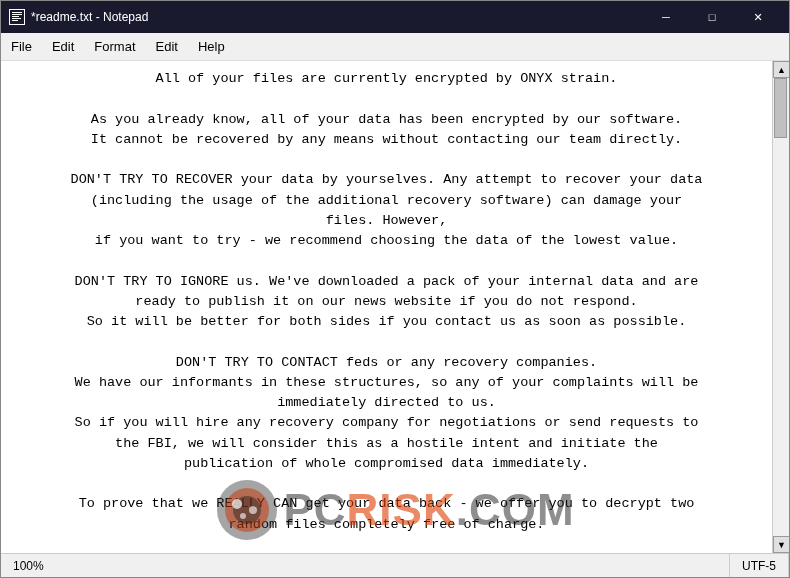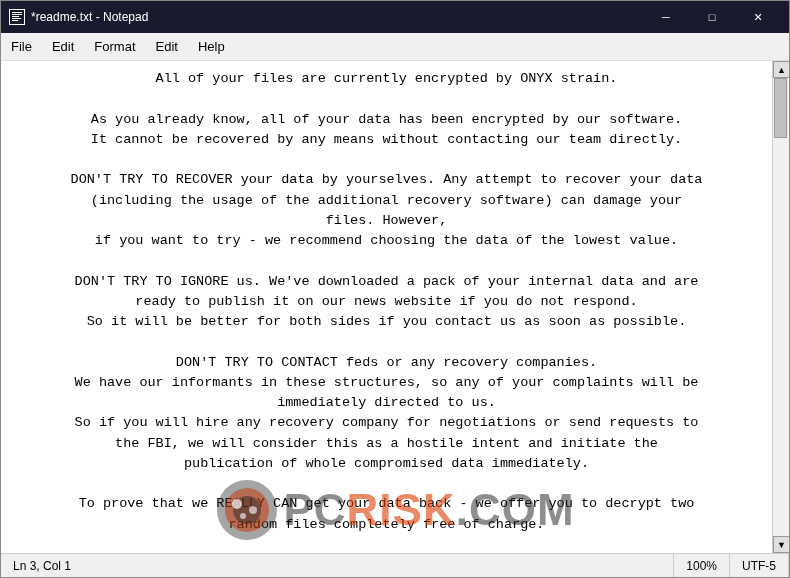--- a/index.html
+++ b/index.html
@@ -263,21 +263,20 @@
     <div class="scrollbar">
       <div class="scrollbar-btn">▲</div>
       <div class="scrollbar-track">
         <div class="scrollbar-thumb"></div>
       </div>
       <div class="scrollbar-btn">▼</div>
     </div>
   </div>
 
   <div class="status-bar">
-    <div class="status-segment">Ln 3, Col 1</div>
     <div class="status-segment">100%</div>
     <div class="status-segment">UTF-5</div>
   </div>
 </div>
 
 <div class="watermark">
   <svg class="watermark-icon" viewBox="0 0 64 64">
     <circle cx="32" cy="32" r="30" fill="rgba(30,30,30,0.4)"></circle>
     <circle cx="32" cy="32" r="22" fill="rgba(200,50,0,0.5)"></circle>
     <circle cx="32" cy="32" r="14" fill="rgba(30,30,30,0.45)"></circle>

